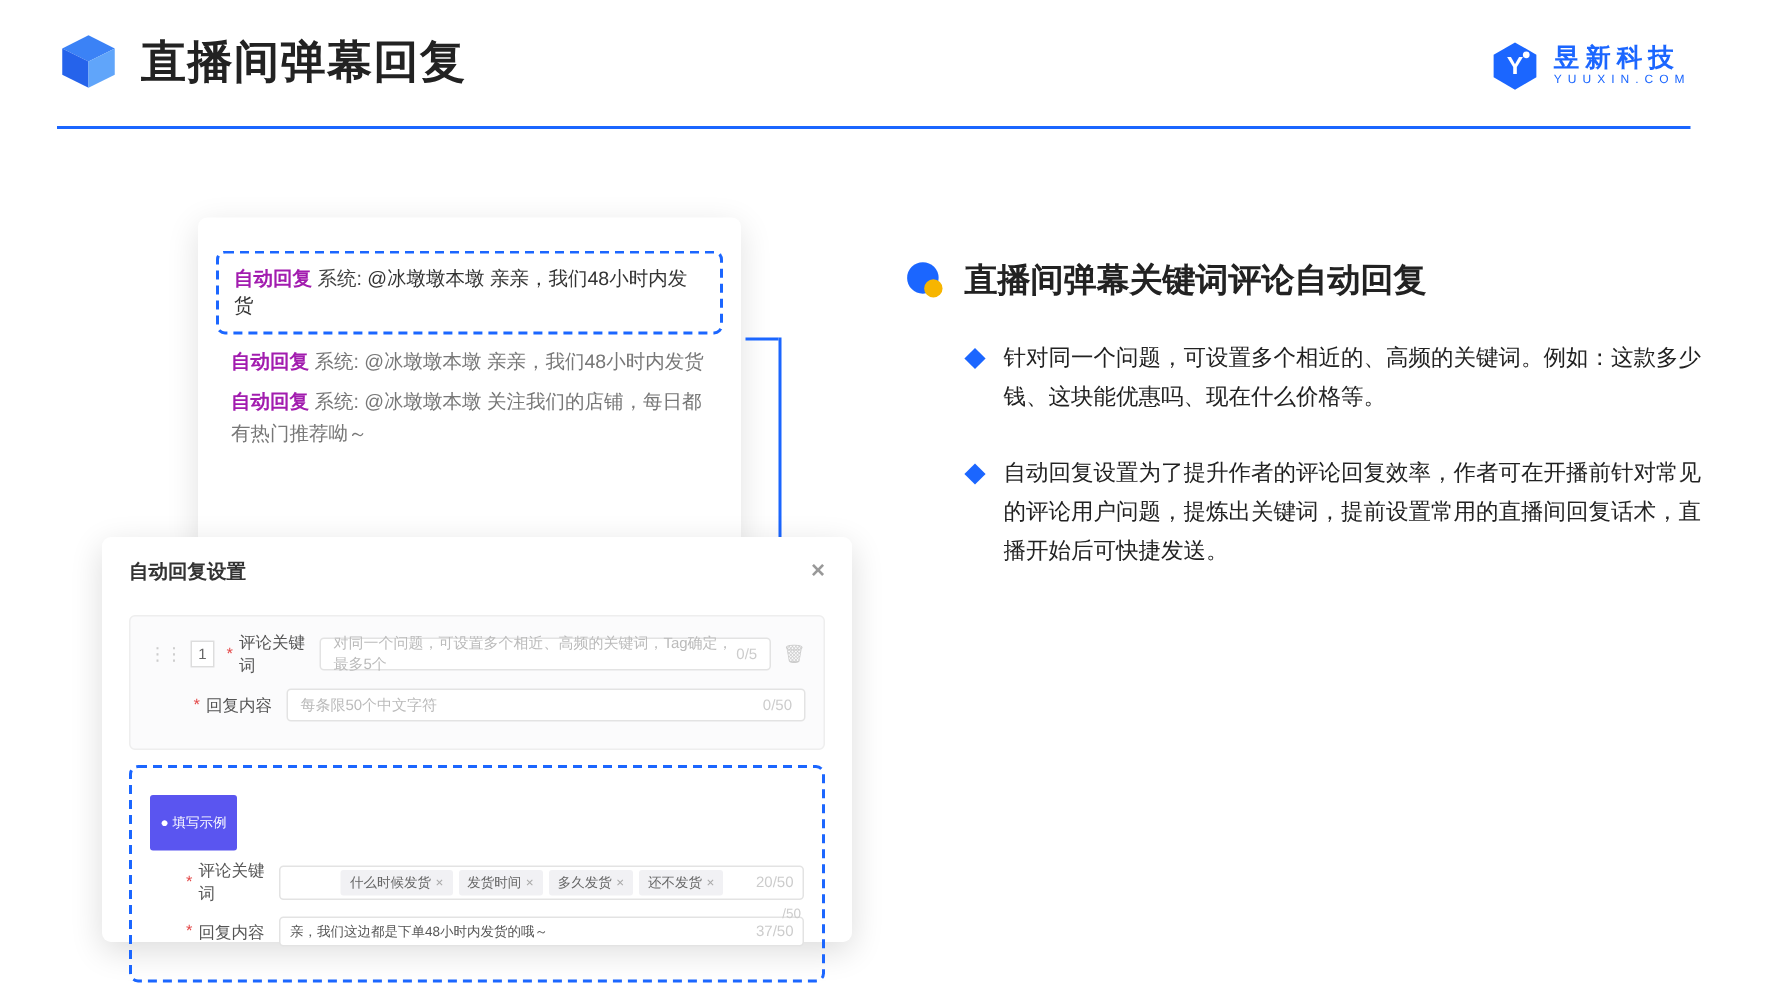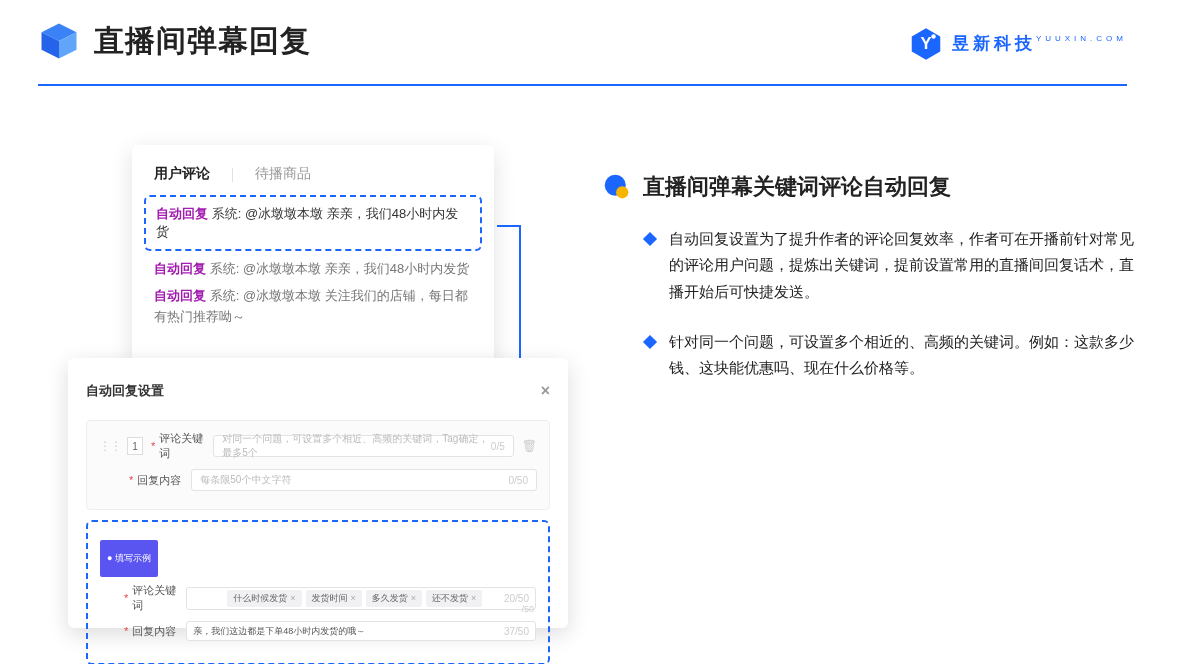--- a/index.html
+++ b/index.html
@@ -10,21 +10,21 @@
     position: relative; overflow: hidden;
   }
   
   .header { position: absolute; top: 20px; left: 38px; right: 53px; }
   .header-row { display: flex; align-items: center; }
   .cube-icon { width: 42px; height: 42px; position: relative; margin-right: 14px; }
   .cube-icon svg { width: 42px; height: 42px; }
   .page-title { font-size: 30px; font-weight: 600; color: #222; letter-spacing: 1px; }
   .brand { position: absolute; right: 0; top: 6px; display: flex; align-items: center; }
   .brand-logo { width: 36px; height: 36px; margin-right: 8px; }
-  .brand-text { display: flex; flex-direction: row; line-height: 1.1; }
+  .brand-text { display: flex; flex-direction: column; line-height: 1.1; }
   .brand-cn { color: #1b66ff; font-size: 17px; font-weight: 700; letter-spacing: 4px; }
   .brand-en { color: #1b66ff; font-size: 8px; letter-spacing: 4px; }
   .header-underline { height: 2px; background: #1b66ff; margin-top: 22px; }
 
   
   .right-col { position: absolute; left: 603px; top: 172px; right: 40px; }
   .section-title-row { display: flex; align-items: center; margin-bottom: 24px; }
   .bubble-icon { width: 28px; height: 28px; margin-right: 12px; position: relative; }
   .section-title { font-size: 22px; font-weight: 600; color: #222; }
   .bullet-row { display: flex; align-items: flex-start; margin-bottom: 24px; padding-left: 42px; }
@@ -49,21 +49,21 @@
   .comment-line { margin: 6px 22px 0 22px; font-size: 13px; color: #333; line-height: 1.6; }
   .auto-label { color: #a21caf; font-weight: 600; }
   .sys-label { color: #444; }
   .grey-text { color: #777; }
 
   .shot-settings {
     position: absolute; left: 68px; top: 358px; width: 500px; height: 270px;
     background: #fff; border-radius: 6px; box-shadow: 0 6px 22px rgba(0,0,0,0.14);
     padding: 14px 18px;
   }
-  .settings-header { display: flex; justify-content: space-between; align-items: center; font-size: 13px; font-weight: 600; color: #333; padding-bottom: 8px; margin-top: 10px; }
+  .settings-header { display: flex; justify-content: space-between; align-items: center; font-size: 13px; font-weight: 600; color: #333; padding-bottom: 8px; }
   .close-x { color: #999; font-size: 16px; cursor: pointer; }
   .inner-panel { background: #fbfbfc; border: 1px solid #eee; border-radius: 4px; padding: 10px 12px; margin-top: 12px; }
   .form-row { display: flex; align-items: center; font-size: 11px; margin-bottom: 8px; }
   .drag-dots { color:#ccc; margin-right:6px; font-size:12px; letter-spacing:-1px;}
   .idx-box { width:16px; height:18px; border:1px solid #ddd; font-size:10px; display:flex; align-items:center; justify-content:center; color:#666; margin-right:8px; background:#fff; }
   .req-star { color:#e34848; margin-right:4px; }
   .form-label { color:#555; width:54px; }
   .fake-input {
     flex:1; height:22px; border:1px solid #e3e3e3; border-radius:3px; background:#fff;
     display:flex; align-items:center; padding:0 8px; color:#bbb; font-size:10px;
@@ -137,34 +137,29 @@
     <div class="bubble-icon">
       <svg viewBox="0 0 32 32">
         <circle cx="14" cy="14" r="12" fill="#1b66ff"></circle>
         <circle cx="22" cy="22" r="7" fill="#f7b500"></circle>
       </svg>
     </div>
     <div class="section-title">直播间弹幕关键词评论自动回复</div>
   </div>
   <div class="bullet-row">
     <div class="diamond"></div>
-    <div class="bullet-text">自动回复设置为了提升作者的评论回复效率，作者可在开播前针对常见的评论用户问题，提炼出关键词，提前设置常用的直播间回复话术，直播开始后可快捷发送。</div>
+    <div class="bullet-text">针对同一个问题，可设置多个相近的、高频的关键词。例如：这款多少钱、这块能优惠吗、现在什么价格等。</div>
   </div>
   <div class="bullet-row">
     <div class="diamond"></div>
-    <div class="bullet-text">针对同一个问题，可设置多个相近的、高频的关键词。例如：这款多少钱、这块能优惠吗、现在什么价格等。</div>
+    <div class="bullet-text">自动回复设置为了提升作者的评论回复效率，作者可在开播前针对常见的评论用户问题，提炼出关键词，提前设置常用的直播间回复话术，直播开始后可快捷发送。</div>
   </div>
 </div>
 
 <div class="shot-comments">
-  <div class="tabs">
-    <span class="tab-active">用户评论</span>
-    <span class="tab-sep"></span>
-    <span class="tab-inactive">待播商品</span>
-  </div>
   <div class="comment-highlight">
     <span class="auto-label">自动回复</span>
     <span class="sys-label">系统:</span>
     <span>@冰墩墩本墩 亲亲，我们48小时内发货</span>
   </div>
   <div class="comment-line">
     <span class="auto-label">自动回复</span>
     <span class="grey-text">系统:</span>
     <span class="grey-text">@冰墩墩本墩 亲亲，我们48小时内发货</span>
   </div>

